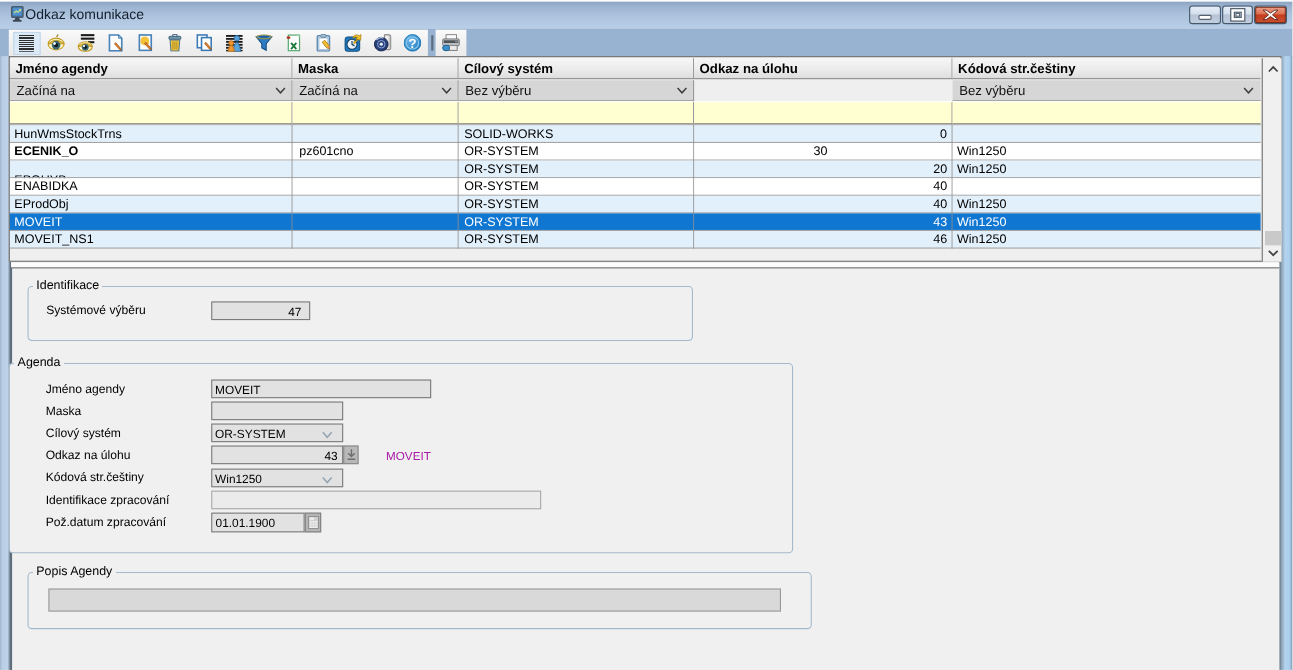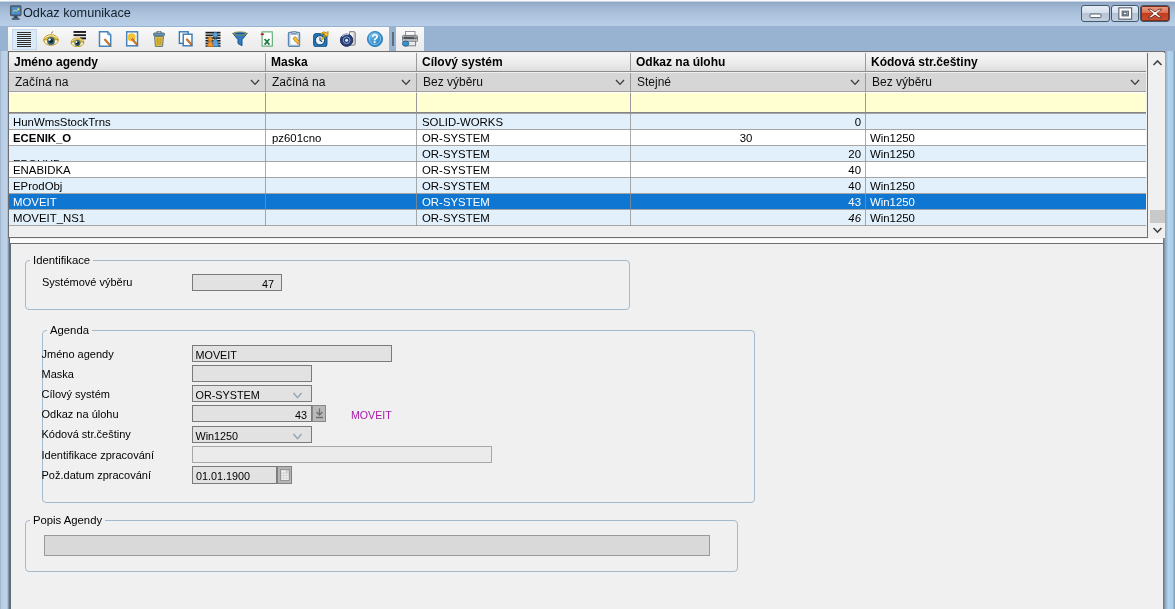--- a/index.html
+++ b/index.html
@@ -260,23 +260,20 @@
 
     <div class="abs fcell" style="left:0;width:257px;">Začíná na<svg class="fchev" viewBox="0 0 10 10">
         <path d="M1,3 L5,7.4 L9,3" fill="none" stroke="#3c3c3c" stroke-width="1.3"></path>
       </svg></div>
     <div class="abs fcell" style="left:257px;width:151px;">Začíná na<svg class="fchev" viewBox="0 0 10 10">
         <path d="M1,3 L5,7.4 L9,3" fill="none" stroke="#3c3c3c" stroke-width="1.3"></path>
       </svg></div>
     <div class="abs fcell" style="left:408px;width:214px;">Bez výběru<svg class="fchev" viewBox="0 0 10 10">
         <path d="M1,3 L5,7.4 L9,3" fill="none" stroke="#3c3c3c" stroke-width="1.3"></path>
       </svg></div>
-    <div class="abs fcell" style="left:622px;width:235px;">Stejné<svg class="fchev" viewBox="0 0 10 10">
-        <path d="M1,3 L5,7.4 L9,3" fill="none" stroke="#3c3c3c" stroke-width="1.3"></path>
-      </svg></div>
     <div class="abs fcell" style="left:857px;width:280px;border-right:none;">Bez výběru<svg class="fchev" style="right:6px;" viewBox="0 0 10 10">
         <path d="M1,3 L5,7.4 L9,3" fill="none" stroke="#3c3c3c" stroke-width="1.3"></path>
       </svg></div>
 
     <div class="abs ycell" style="left:0;width:257px;"></div>
     <div class="abs ycell" style="left:257px;width:151px;"></div>
     <div class="abs ycell" style="left:408px;width:214px;"></div>
     <div class="abs ycell" style="left:622px;width:235px;"></div>
     <div class="abs ycell" style="left:857px;width:280px;border-right:none;"></div>
 
@@ -327,21 +324,21 @@
         <div class="cell" style="left:263px;top:2px;"></div>
         <div class="cell" style="left:413px;top:2px;">OR-SYSTEM</div>
         <div class="cell" style="left:622px;top:2px;width:230px;text-align:right;">43</div>
         <div class="cell" style="left:861px;top:2px;">Win1250</div>
       </div>
       <div class="abs rowline" style="top:157px;"></div>
       <div class="abs row blue" style="top:158px;">
         <div class="cell" style="left:4px;top:2px;">MOVEIT_NS1</div>
         <div class="cell" style="left:263px;top:2px;"></div>
         <div class="cell" style="left:413px;top:2px;">OR-SYSTEM</div>
-        <div class="cell" style="left:622px;top:2px;width:230px;text-align:right;font-style:italic;">46</div>
+        <div class="cell" style="left:622px;top:2px;width:230px;text-align:right;">46</div>
         <div class="cell" style="left:861px;top:2px;">Win1250</div>
       </div>
       <div class="abs rowline" style="top:173px;"></div>
     </div>
 
     <div class="abs vline" style="left:256px;"></div>
     <div class="abs vline" style="left:407px;"></div>
     <div class="abs vline" style="left:621px;"></div>
     <div class="abs vline" style="left:856px;"></div>
     <div class="abs" id="sbar">
@@ -357,21 +354,21 @@
 
   <div class="abs" id="whitegap"></div>
   <div class="abs" id="panel"></div>
 
   <fieldset class="grp" style="left:25px; top:254px; width:605px; height:56px;">
     <legend>Identifikace</legend>
   </fieldset>
   <div class="lbl" style="left:42px; top:276px;">Systémové výběru</div>
   <div class="tb grey" style="left:192px; top:274px; width:90px; height:17px; text-align:right; padding:2.5px 7px 0 0;">47</div>
 
-  <fieldset class="grp" style="left:42px; top:324px; width:713px; height:179px;">
+  <fieldset class="grp" style="left:8px; top:324px; width:713px; height:179px;">
     <legend>Agenda</legend>
   </fieldset>
   <div class="lbl" style="left:41.5px; top:348px;">Jméno agendy</div>
   <div class="tb grey" style="left:192px; top:345px; width:200px; height:17px; padding:2.5px 0 0 2.5px;">MOVEIT</div>
   <div class="lbl" style="left:41.5px; top:368px;">Maska</div>
   <div class="tb grey" style="left:192px; top:365px; width:120px; height:17px;"></div>
   <div class="lbl" style="left:41.5px; top:388px;">Cílový systém</div>
   <div class="tb grey" style="left:192px; top:385px; width:120px; height:17px; padding:2.5px 0 0 2.5px;">OR-SYSTEM
     <svg class="chev" style="right:8px;top:4px;" viewBox="0 0 11 11">
       <path d="M1.5,3 L5.5,7.6 L9.5,3" fill="none" stroke="#95a4b2" stroke-width="1.4"></path>

